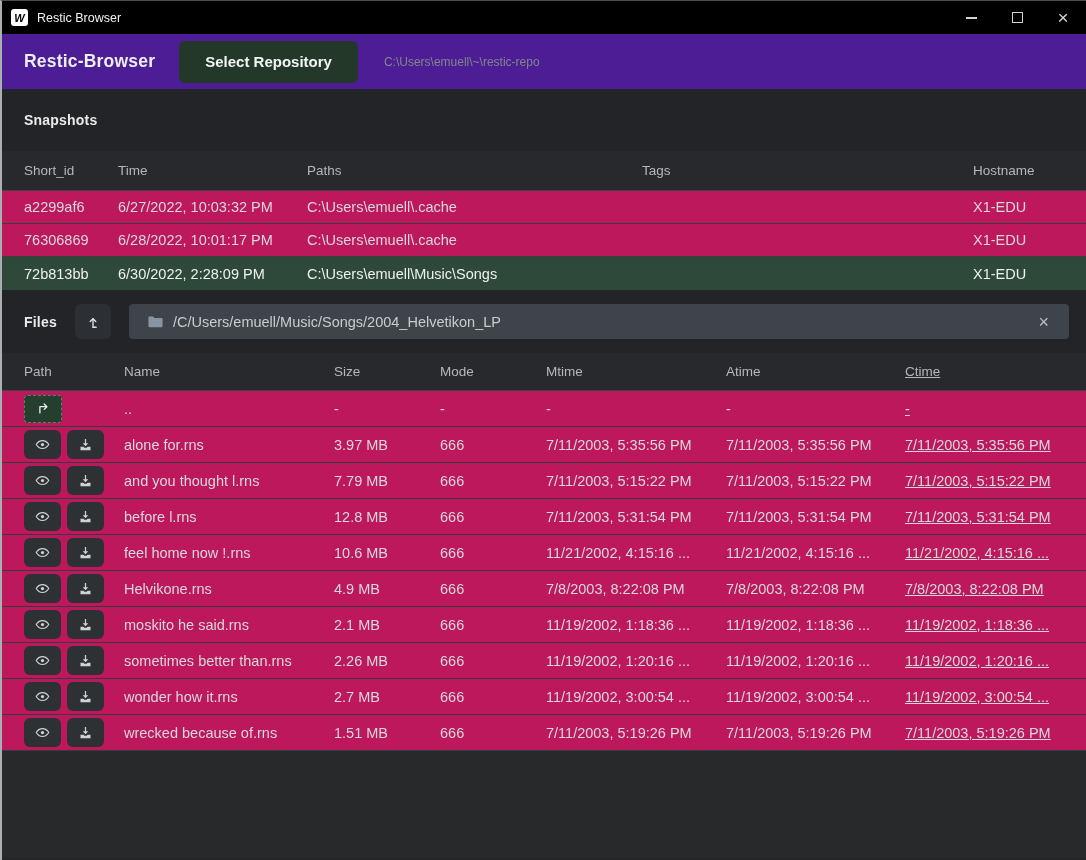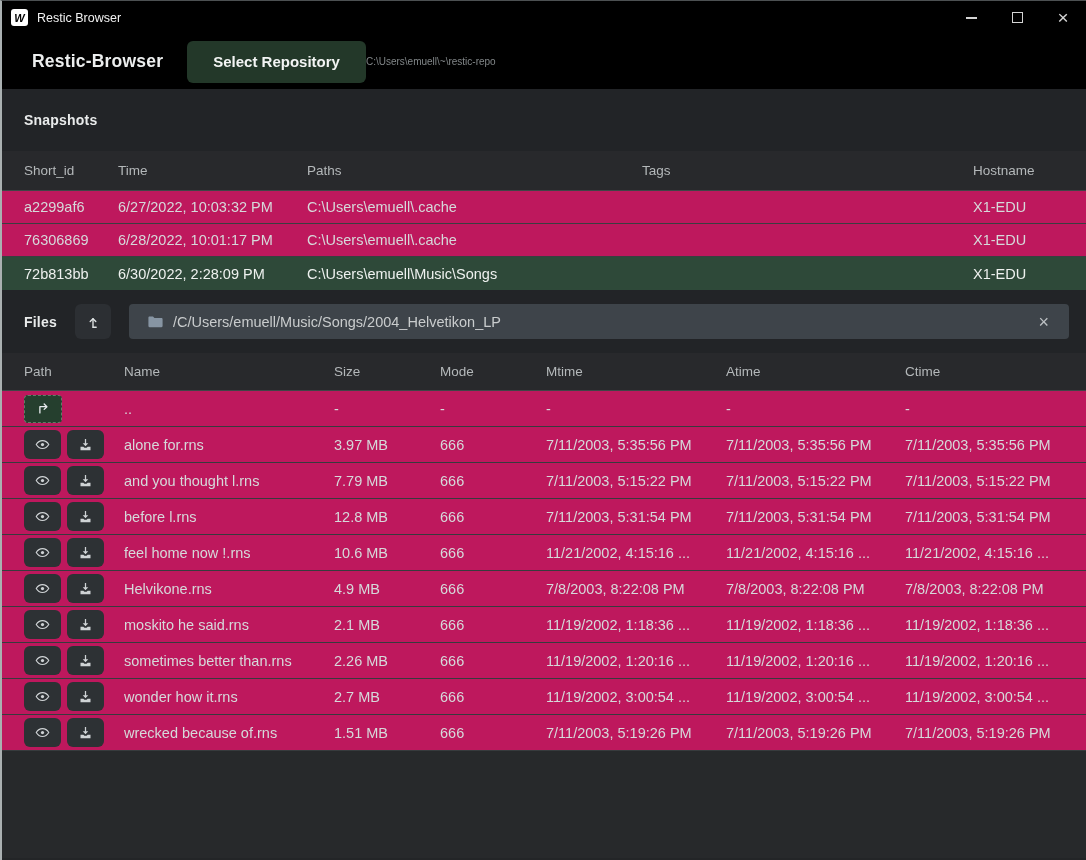--- a/index.html
+++ b/index.html
@@ -14,25 +14,25 @@
   .app-icon { width:17px; height:17px; margin-left:9px; background:#fff; border-radius:3px;
     display:flex; align-items:center; justify-content:center;
     color:#000; font-weight:bold; font-size:11px; font-style:italic; }
   .titlebar-title { margin-left:9px; font-size:12.5px; color:#f2f2f2; }
   .win-controls { margin-left:auto; display:flex; height:100%; }
   .win-btn { width:46px; height:100%; display:flex; align-items:center; justify-content:center; cursor:default; }
   .min-glyph { width:11px; height:2px; background:#d4d4d4; }
   .max-glyph { width:11px; height:11px; border:1px solid #d4d4d4; background:transparent; }
   .close-glyph { color:#d4d4d4; font-size:19px; line-height:1; }
   
-  .toolbar { height:55px; background:#000000; display:flex; align-items:center; padding-left:30px; }
+  .toolbar { height:55px; background:#4c1d95; display:flex; align-items:center; padding-left:22px; }
   .app-title { font-size:17.5px; font-weight:800; color:#eceeee; letter-spacing:.2px; }
   .select-repo-btn { margin-left:24px; height:42px; padding:0 26px; background:#233829; border:none;
     border-radius:6px; color:#f3f5f4; font-family:inherit; font-size:15px; font-weight:700; cursor:pointer; }
-  .repo-path { font-size:10px; color:#828789; }
+  .repo-path { margin-left:26px; font-size:12px; color:#828789; }
   
   .section-band { background:#222427; display:flex; align-items:center; padding-left:22px; }
   .section-title { font-size:14px; font-weight:800; color:#e9ebeb; letter-spacing:.2px; }
   
   .thead { display:flex; align-items:center; padding-left:22px; background:#28292c;
     color:#b4b8ba; font-size:13.5px; border-bottom:1px solid #404446; }
   .trow { display:flex; align-items:center; padding-left:22px; background:#be185d;
     font-size:14.5px; color:#d6d9da; white-space:nowrap; }
   .cell { overflow:hidden; white-space:nowrap; padding-right:8px; }
   
@@ -50,21 +50,21 @@
     display:flex; align-items:center; padding:0 18px; }
   .path-input-wrap input { flex:1; background:transparent; border:none; outline:none;
     color:#c9cccd; font-family:inherit; font-size:14.5px; margin-left:9px; }
   .clear-btn { background:none; border:none; color:#bcc0c3; font-size:18px; line-height:1;
     cursor:pointer; padding:0 2px; font-family:inherit; }
   
   .files-head { height:38px; }
   .file-row { height:36px; border-bottom:1px solid #373b3d; }
   .f-path { width:100px; display:flex; gap:6px; align-items:center; }
   .f-name { width:210px; } .f-size { width:106px; } .f-mode { width:106px; }
-  .f-mtime { width:180px; } .f-atime { width:179px; } .f-ctime { flex:1; }
+  .f-mtime { width:180px; } .f-atime { width:179px; } .f-ctime { flex:1;text-decoration:underline; }
   .icon-btn { width:37px; height:29px; background:#2d3134; border:none; border-radius:6px;
     display:flex; align-items:center; justify-content:center; cursor:pointer; }
   .updir-green-btn { width:38px; height:28px; background:#253f2e; border:1px dashed #5e7f66;
     border-radius:4px; display:flex; align-items:center; justify-content:center; cursor:pointer; }
   .filler { background:#27292b; height:107px; }
   svg { display:block; }
 </style>
 </head>
 <body>
 

